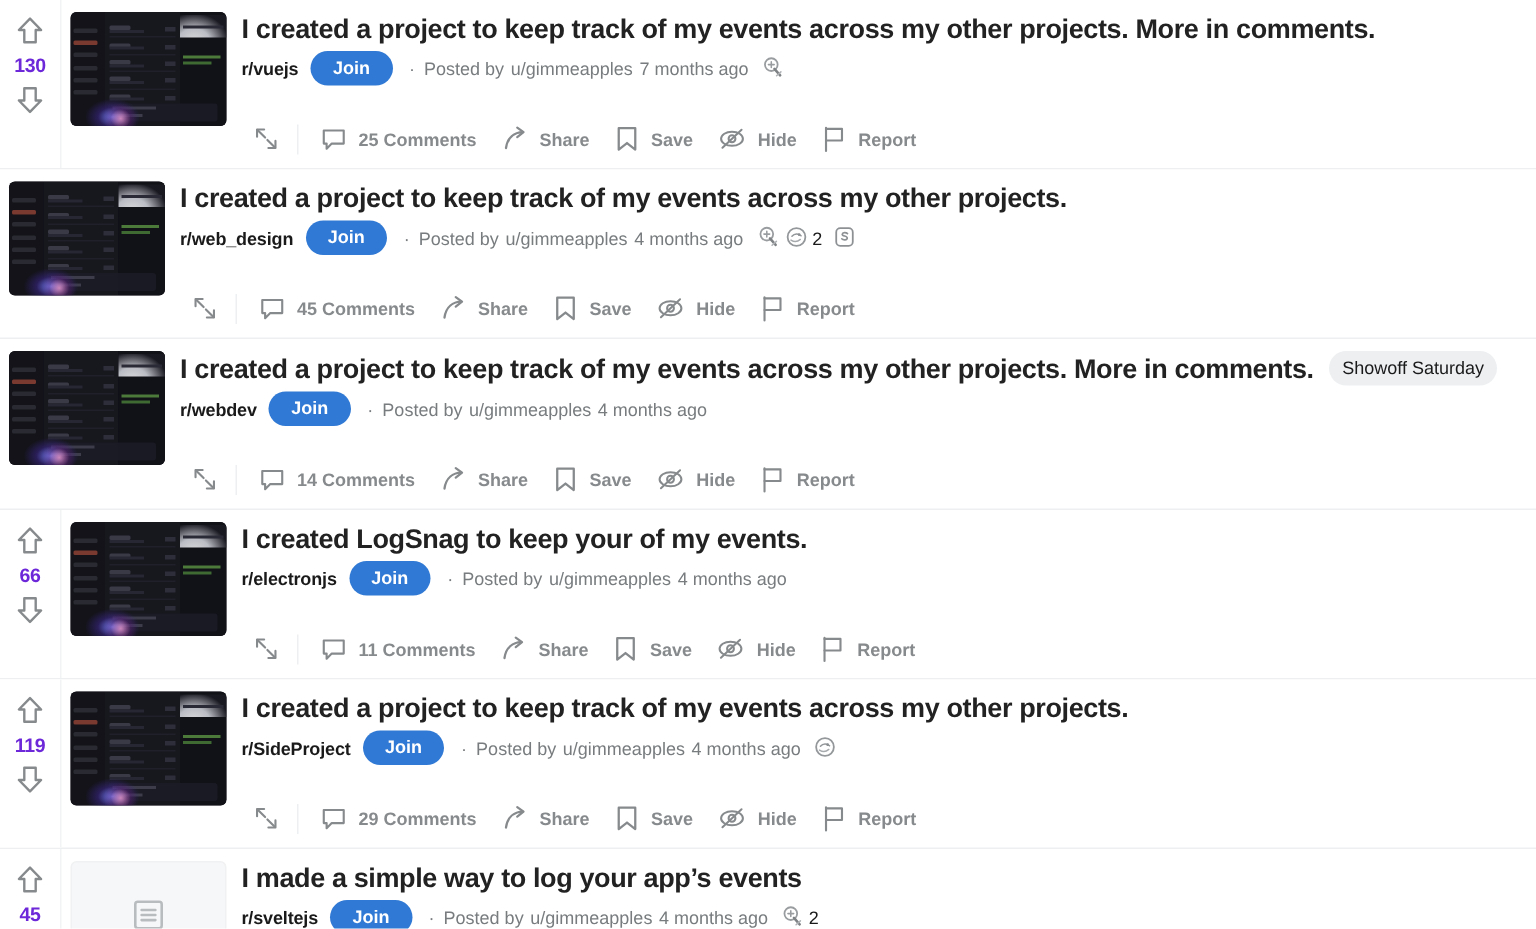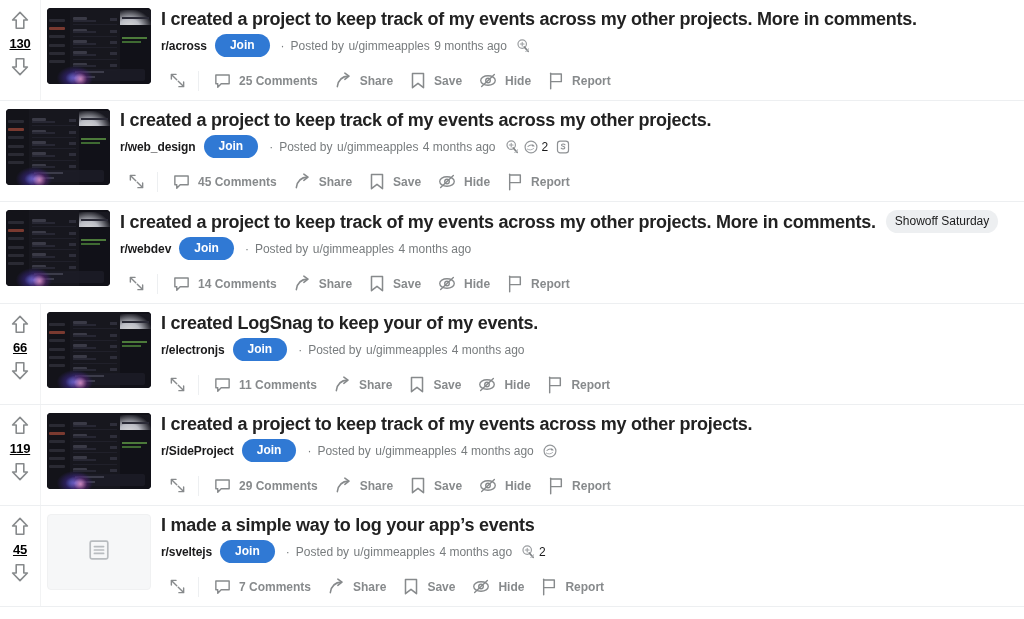--- a/index.html
+++ b/index.html
@@ -31,24 +31,23 @@
     align-items: center;
     justify-content: flex-start;
     padding-top: 9px;
     gap: 3px;
   }
   .arrow { width: 24px; height: 24px; display:block; }
   .arrow svg { display:block; }
   .score {
     font-size: 13px;
     font-weight: bold;
-    color: #000000;
+    color: #6d28d9;
     line-height: 15px;
     letter-spacing: -0.2px;
-    text-decoration: underline;
   }
 
   
   .thumbwrap {
     flex: 0 0 112px;
     padding: 8px 0 8px 6px;
   }
   .thumb {
     width: 104px;
     height: 76px;
@@ -161,21 +160,21 @@
   .awards { display: inline-flex; align-items: center; margin-left: 8px; gap: 3px; }
   .awardcount { font-size: 12px; color: #1a1a1b; margin-right: 4px; }
 
   
   .aw { width: 16px; height: 16px; display:inline-block; vertical-align:middle;}
 
   
   .actions {
     display: flex;
     align-items: center;
-    margin-top: 10px;
+    margin-top: 22px;
     margin-bottom: 6px;
     gap: 0;
   }
   .act {
     display: inline-flex;
     align-items: center;
     gap: 7px;
     padding: 4px 8px;
     border-radius: 2px;
     color: #878a8c;
@@ -264,24 +263,24 @@
       </div>
 
     <div class="body">
 
       <div class="titlerow">
         <a class="title">I created a project to keep track of my events across my other projects. More in comments.</a>
 
       </div>
 
       <div class="metarow">
-        <a class="subreddit">r/across</a>
+        <a class="subreddit">r/vuejs</a>
         <button class="joinbtn">Join</button>
         <span class="dot">·</span>
-        <span class="postedby">Posted by</span>&nbsp;<a class="postedby">u/gimmeapples</a>&nbsp;<span class="postedby">9 months ago</span>
+        <span class="postedby">Posted by</span>&nbsp;<a class="postedby">u/gimmeapples</a>&nbsp;<span class="postedby">7 months ago</span>
         <span class="awards">
             <span class="aw-wrap"><svg class="aw" viewBox="0 0 20 20">
                 <circle cx="9" cy="7.6" r="5.3" fill="none" stroke="#9a9da0" stroke-width="1.5"></circle>
                 <path d="M6.6 7.6h4.8M9 5.2v4.8" stroke="#9a9da0" stroke-width="1.3" stroke-linecap="round"></path>
                 <path d="M11.6 11.2 16.4 16.6" stroke="#7f8285" stroke-width="2.1" stroke-linecap="round"></path>
                 <path d="M13.4 16.9 17 13.6" stroke="#b0b3b6" stroke-width="1.3" stroke-linecap="round"></path>
               </svg></span>
           </span>
       </div>
 

